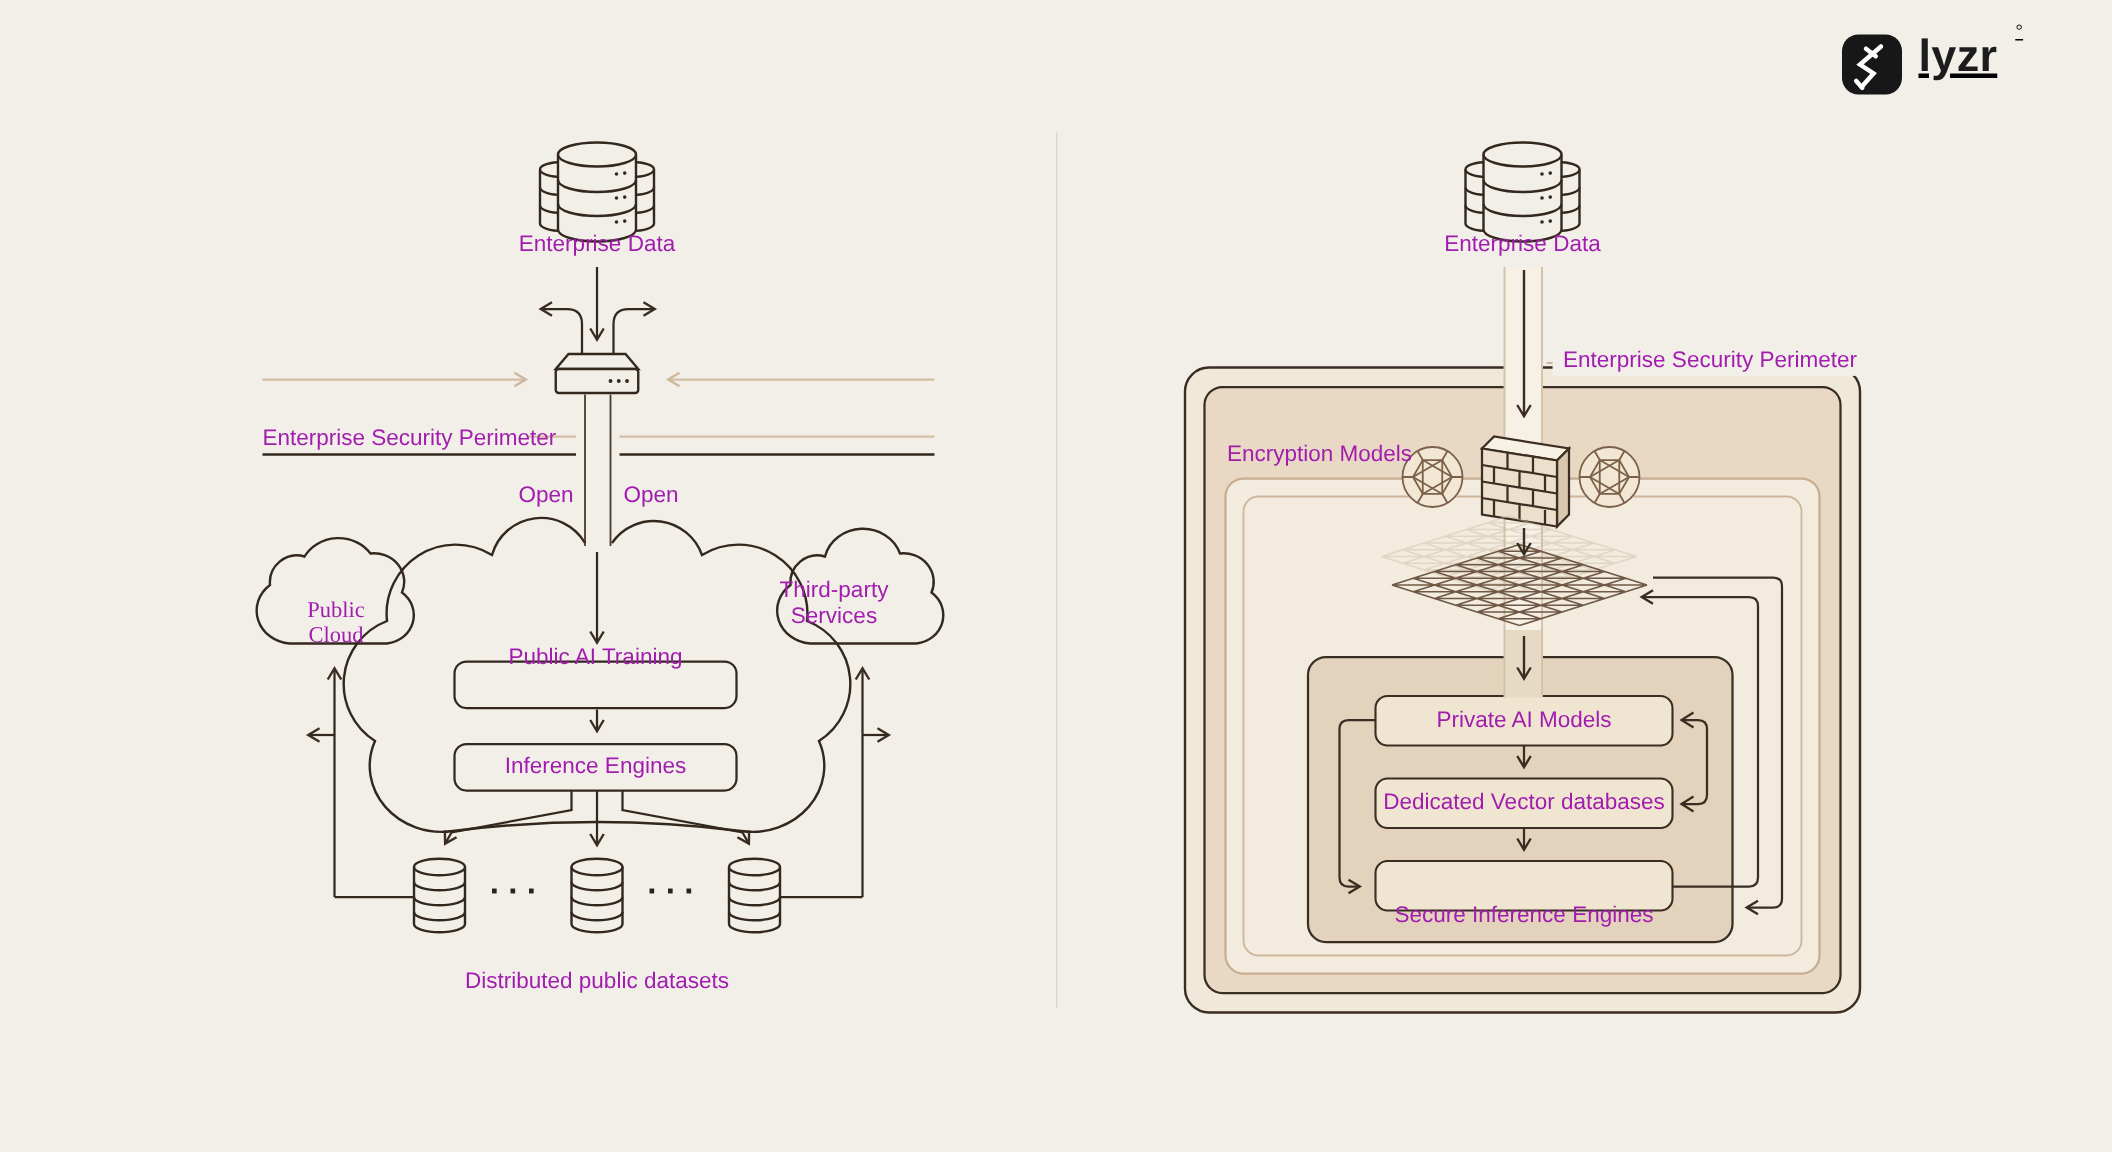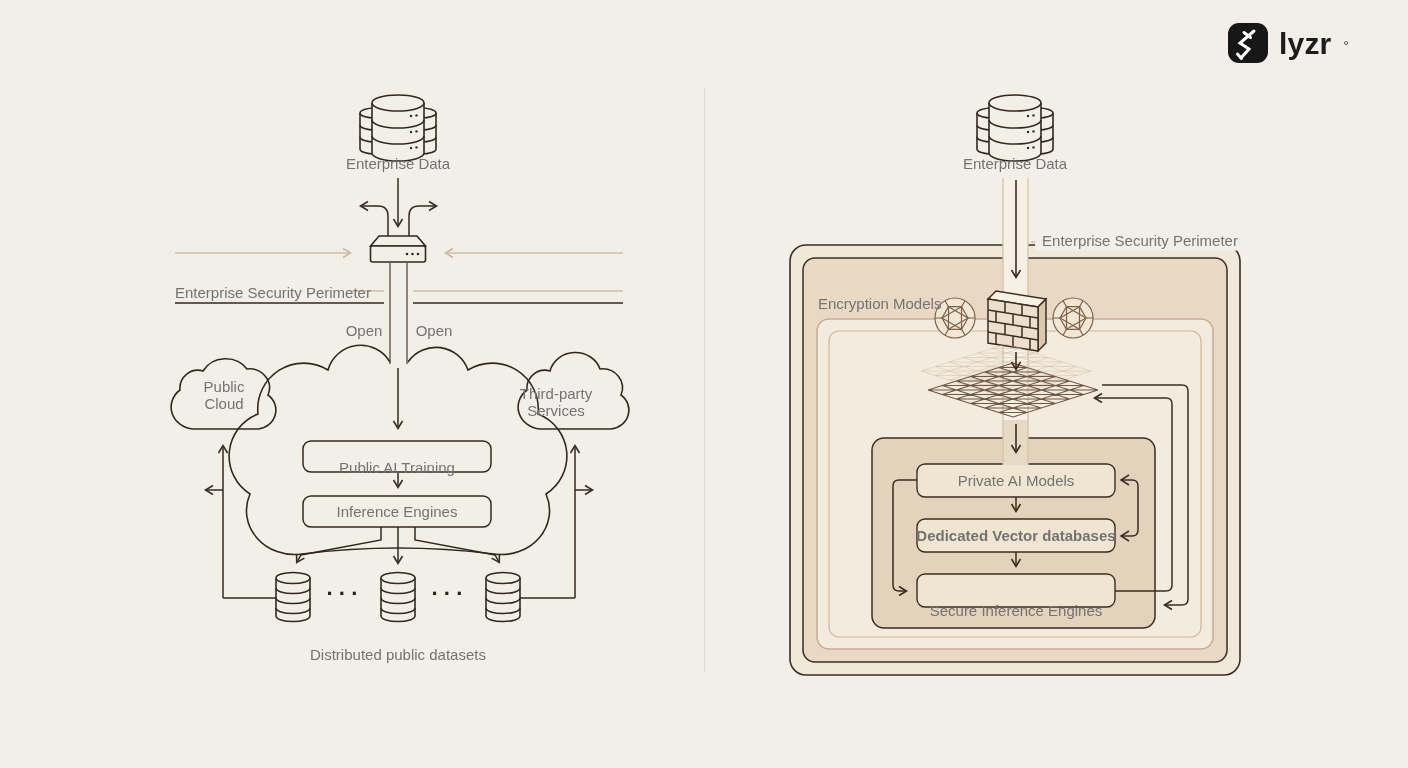--- a/index.html
+++ b/index.html
@@ -1,25 +1,25 @@
 <!DOCTYPE html>
 <html><head>
 <meta charset="utf-8">
 <style>
   html,body{margin:0;padding:0;}
   body{width:1408px;height:768px;background:#f2efe9;font-family:"Liberation Sans",sans-serif;}
   #stage{position:relative;width:1408px;height:768px;overflow:hidden;}
   svg.layer{position:absolute;left:0;top:0;}
-  .lbl{position:absolute;font-size:15px;line-height:1.12;color:#737373;transform:translate(-50%,-50%);text-align:center;white-space:nowrap;}
+  .lbl{position:absolute;font-size:15px;line-height:1.12;color:#a21caf;transform:translate(-50%,-50%);text-align:center;white-space:nowrap;}
   .lbl.wrap{white-space:normal;}
   .lbl.leftalign{transform:translate(0,-50%);text-align:left;}
   .lbl.boxed{background:#f2efe9;padding:1px 7px;}
   .dots{position:absolute;font-size:22px;font-weight:bold;letter-spacing:5px;color:#2b211a;transform:translate(-50%,-50%);line-height:1;}
   #divider{position:absolute;left:704px;top:88px;width:1px;height:584px;background:#dcd8d1;}
-  #logo{position:absolute;left:1228px;top:23px;display:flex;align-items:flex-end;gap:11px;}
+  #logo{position:absolute;left:1228px;top:23px;display:flex;align-items:flex-start;gap:11px;text-decoration:underline;}
   #logo .badge{width:40px;height:40px;border-radius:11px;background:#171717;display:flex;align-items:center;justify-content:center;}
   #logo .word{font-size:30px;font-weight:600;color:#1c1c1c;letter-spacing:0.2px;position:relative;top:-2px;}
   #logo .mark{font-size:13px;color:#1c1c1c;position:relative;top:-10px;left:1px;}
 </style>
 </head>
 <body>
 
 <div id="stage">
 
 <svg class="layer" width="1408" height="768" viewBox="0 0 1408 768">
@@ -190,33 +190,33 @@
     </g>
   </g>
 </svg>
 
 <div id="divider"></div>
 
 <div class="lbl" style="left:398px;top:164px;">Enterprise Data</div>
 <div class="lbl leftalign" style="left:175px;top:293px;">Enterprise Security Perimeter</div>
 <div class="lbl" style="left:364px;top:331px;">Open</div>
 <div class="lbl" style="left:434px;top:331px;">Open</div>
-<div class="lbl wrap" style="left:224px;top:396px;width:70px;">Public Cloud</div>
+<div class="lbl wrap" style="left:224px;top:416px;width:70px;font-family:Liberation Serif, serif;">Public Cloud</div>
 <div class="lbl wrap" style="left:556px;top:403px;width:96px;">Third-party Services</div>
-<div class="lbl" style="left:397px;top:468px;">Public AI Training</div>
+<div class="lbl" style="left:397px;top:439px;">Public AI Training</div>
 <div class="lbl" style="left:397px;top:512px;text-align:right;">Inference Engines</div>
 <div class="dots" style="left:345px;top:594px;">···</div>
 <div class="dots" style="left:450px;top:594px;">···</div>
 <div class="lbl" style="left:398px;top:643px;margin-top:12px;">Distributed public datasets</div>
 
 <div class="lbl" style="left:1015px;top:164px;">Enterprise Data</div>
 <div class="lbl boxed" style="left:1140px;top:241px;">Enterprise Security Perimeter</div>
 <div class="lbl leftalign" style="left:818px;top:304px;">Encryption Models</div>
 <div class="lbl" style="left:1016px;top:481px;">Private AI Models</div>
-<div class="lbl" style="left:1016px;top:536px;font-weight:bold;">Dedicated Vector databases</div>
+<div class="lbl" style="left:1016px;top:536px;">Dedicated Vector databases</div>
 <div class="lbl" style="left:1016px;top:591px;margin-top:20px;">Secure Inference Engines</div>
 
 <div id="logo">
   <div class="badge">
     <svg width="40" height="40" viewBox="0 0 40 40">
       <g stroke="#ffffff" stroke-width="3" fill="none" stroke-linecap="round" stroke-linejoin="miter">
         <path d="M26,8 L12,20 L21,26 L13,35"></path>
         <path d="M16,9.5 L22.5,14.5"></path>
         <path d="M9.5,31 L13.5,35.5"></path>
       </g>

